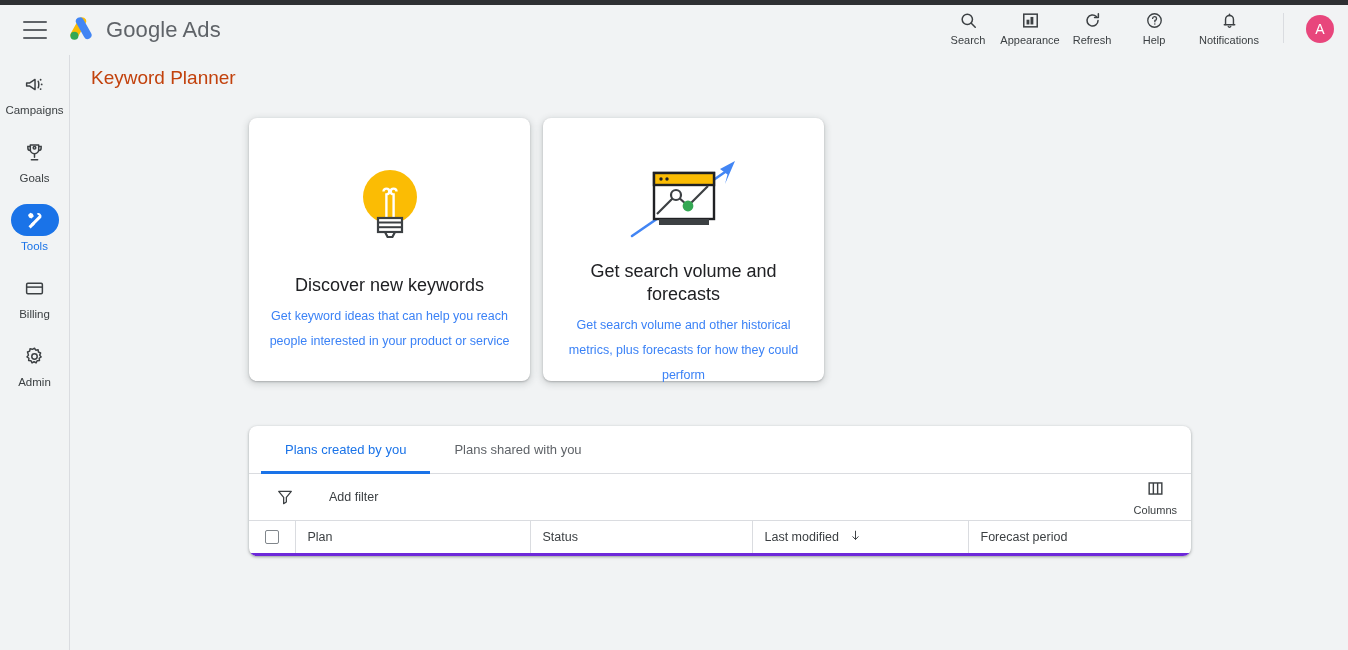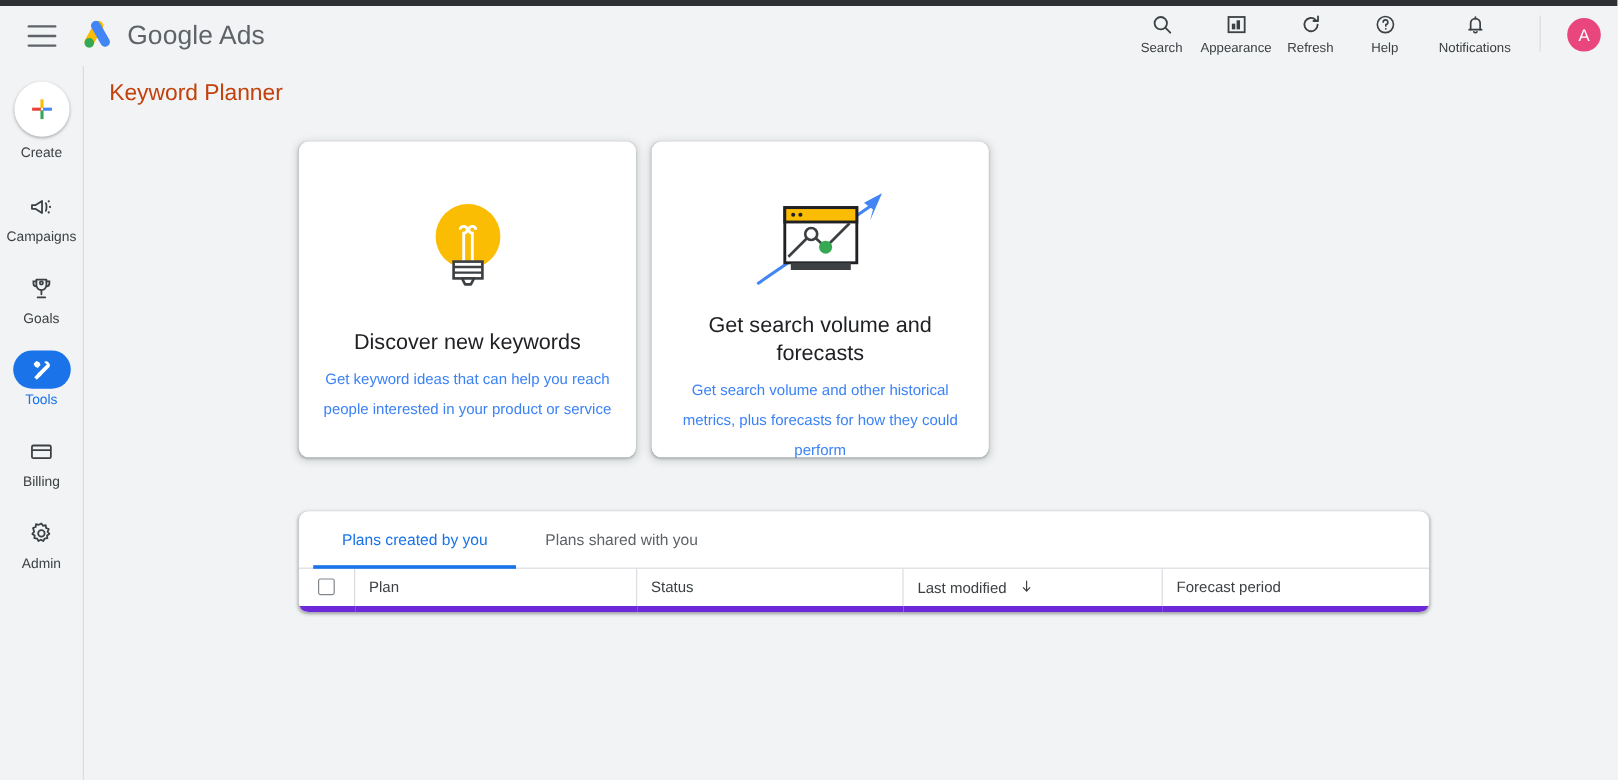--- a/index.html
+++ b/index.html
@@ -147,21 +147,21 @@
   .add-filter { font-size: 12.5px; color: #3c4043; margin-left: 35px; cursor: pointer; }
   .columns-btn {
     position: absolute; right: 14px; top: 5px;
     display: flex; flex-direction: column; align-items: center; cursor: pointer;
   }
   .columns-label { font-size: 11px; color: #3c4043; margin-top: 2px; }
 
   .tbl { width: 100%; border-collapse: collapse; table-layout: fixed; }
   .tbl th {
     font-size: 12.5px; font-weight: 400; color: #3c4043; text-align: left;
-    height: 33px; border-bottom: 5px solid #6d28d9; border-right: 1px solid #dadce0;
+    height: 33px; border-bottom: 3px solid #6d28d9; border-right: 1px solid #dadce0;
     padding: 0 0 0 12px; vertical-align: middle;
   }
   .tbl th:last-child { border-right: none; }
   .th-check { width: 46px; padding-left: 16px !important; }
   .checkbox {
     width: 14px; height: 14px; border: 1.5px solid #80868b; border-radius: 2px;
     background: #fff; cursor: pointer; display: block;
   }
   .sort-arrow { margin-left: 7px; vertical-align: -1px; }
   .empty-row {
@@ -256,31 +256,20 @@
 
 
       <div class="avatar">
         <span>A</span>
       </div>
     </div>
   </div>
 
   <div class="rail">
 
-    <div class="rail-item create">
-      <div class="create-circle">
-        <svg width="22" height="22" viewBox="0 0 24 24">
-          <rect x="10.6" y="3" width="2.8" height="8" fill="#fbbc04"></rect>
-          <rect x="10.6" y="13" width="2.8" height="8" fill="#34a853"></rect>
-          <rect x="3" y="10.6" width="8" height="2.8" fill="#ea4335"></rect>
-          <rect x="13" y="10.6" width="8" height="2.8" fill="#4285f4"></rect>
-        </svg>
-      </div>
-      <span class="rail-label">Create</span>
-    </div>
 
     <div class="rail-item">
       <div class="rail-glyph">
         <svg width="21" height="21" viewBox="0 0 24 24" fill="none" stroke="#3c4043" stroke-width="1.7">
           <path d="M3 10.3v3.4h3.2l6.4 4.1V6.2L6.2 10.3H3z" stroke-linejoin="round"></path>
           <path d="M16.2 8.4c.9.9.9 6.3 0 7.2" stroke-linecap="round"></path>
           <path d="M19 6.6v.01M20.2 11.9v.01M19 17.2v.01" stroke-linecap="round" stroke-width="2.1"></path>
         </svg>
       </div>
       <span class="rail-label">Campaigns</span>
@@ -378,20 +367,39 @@
 
       <div class="tabs">
         <div class="tab active">
           <span>Plans created by you</span>
         </div>
         <div class="tab">
           <span>Plans shared with you</span>
         </div>
       </div>
 
+      <div class="filterbar">
+        <span class="filter-icon">
+          <svg width="18" height="18" viewBox="0 0 24 24" fill="none" stroke="#3c4043" stroke-width="1.7">
+            <path d="M3.6 4.6h16.8l-6.6 7.8v6.3l-3.6 2.1v-8.4z" stroke-linejoin="round"></path>
+          </svg>
+        </span>
+        <span class="add-filter">Add filter</span>
+
+        <div class="columns-btn">
+          <span>
+            <svg width="19" height="19" viewBox="0 0 24 24" fill="none" stroke="#3c4043" stroke-width="1.8">
+              <rect x="4" y="5" width="16" height="14"></rect>
+              <line x1="9.3" y1="5" x2="9.3" y2="19"></line>
+              <line x1="14.7" y1="5" x2="14.7" y2="19"></line>
+            </svg>
+          </span>
+          <span class="columns-label">Columns</span>
+        </div>
+      </div>
 
       <table class="tbl">
         <thead>
           <tr>
             <th class="th-check">
               <span class="checkbox"></span>
             </th>
             <th style="width:235px">
               <span>Plan</span>
             </th>

